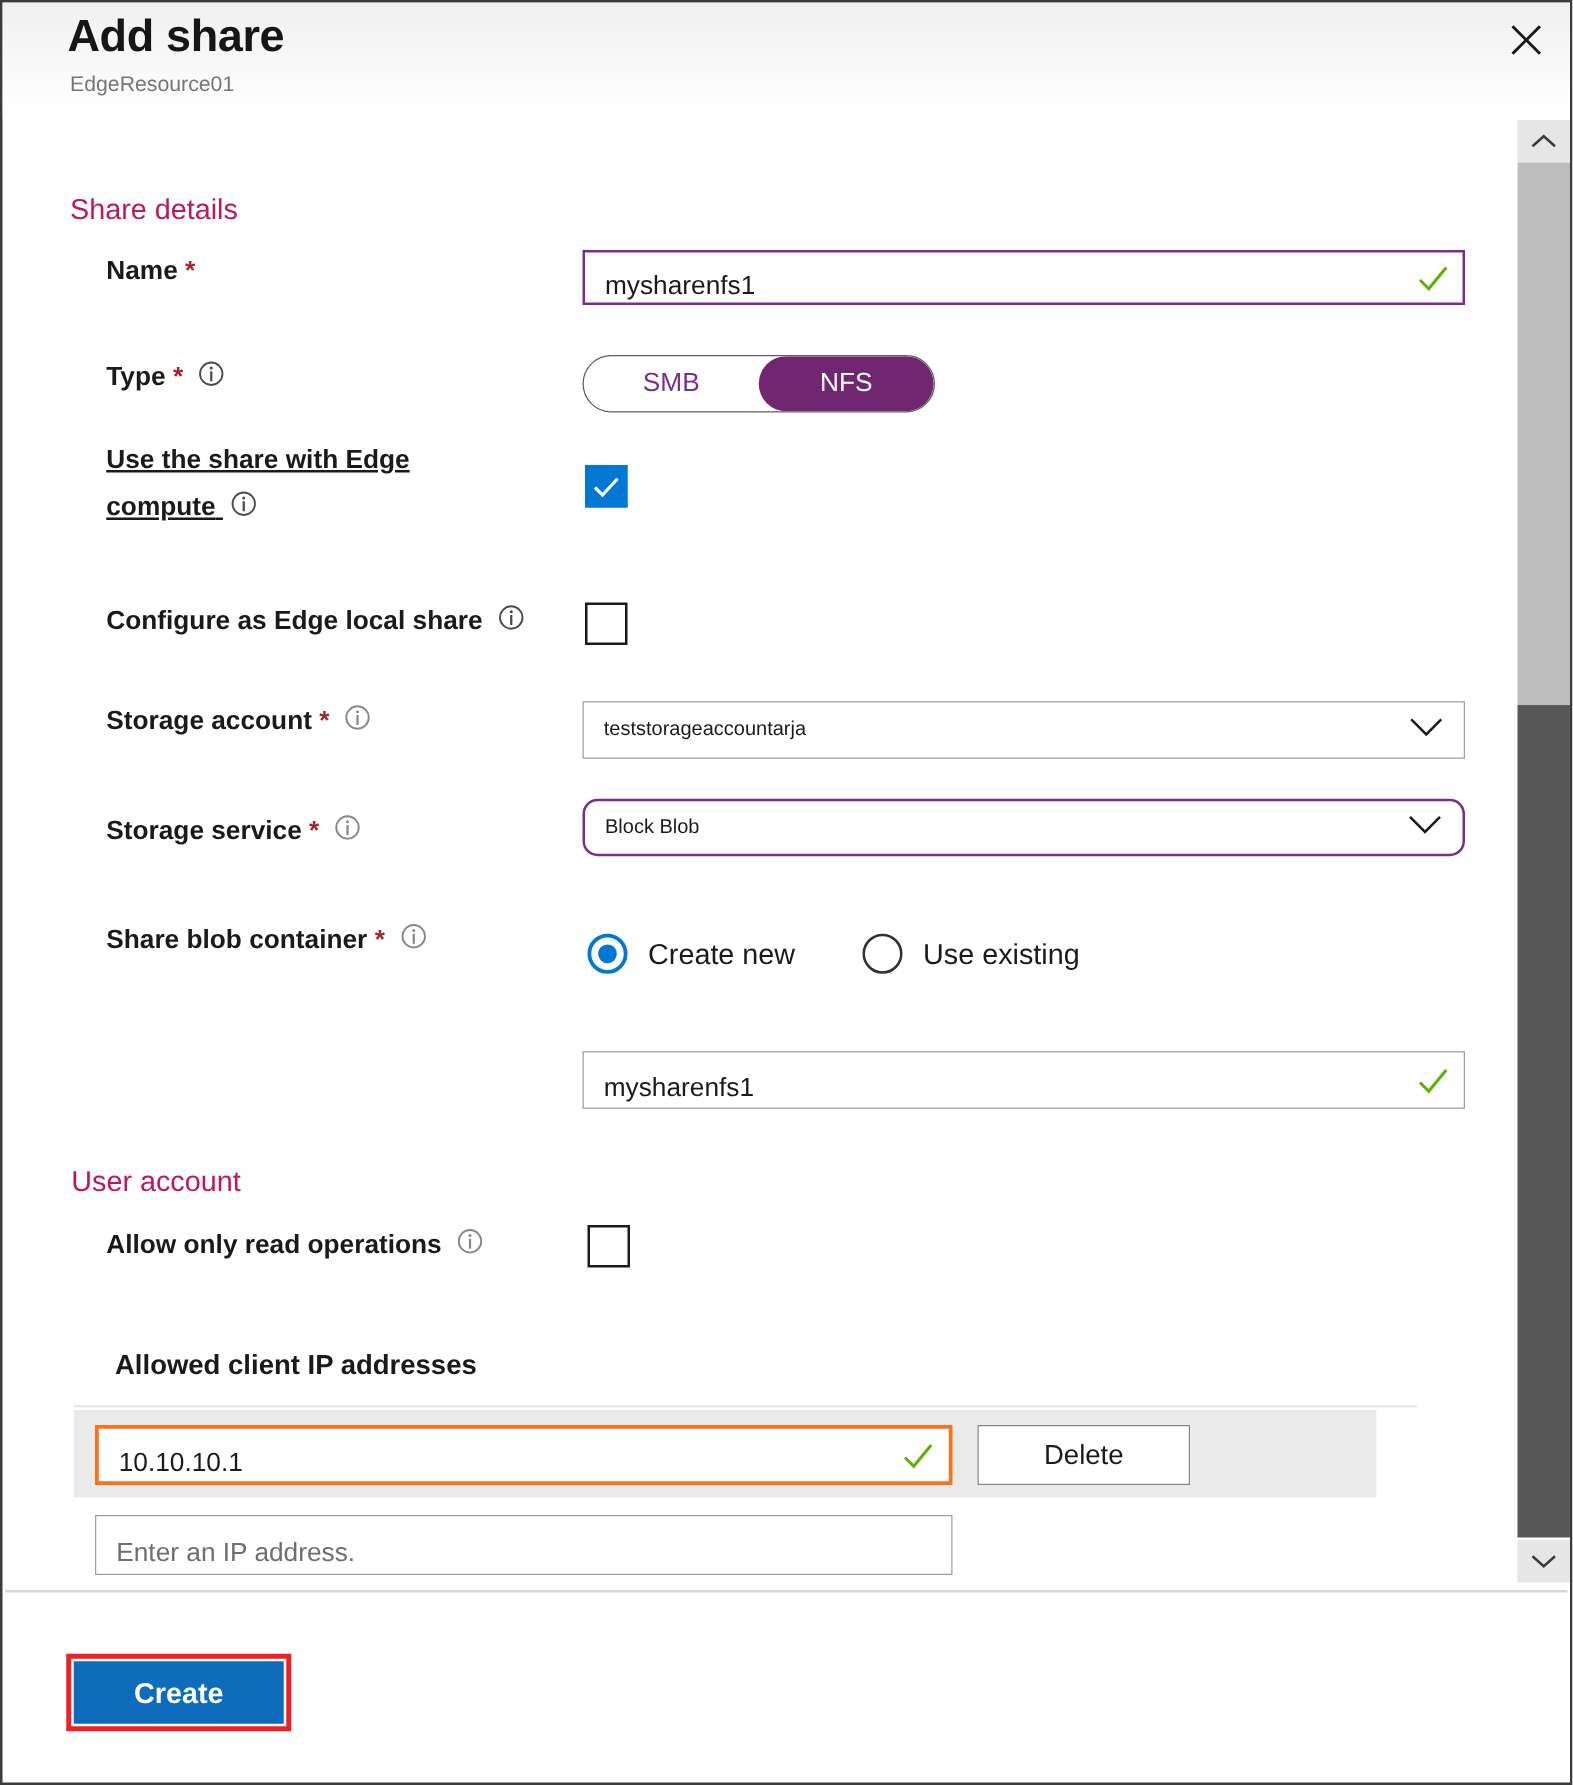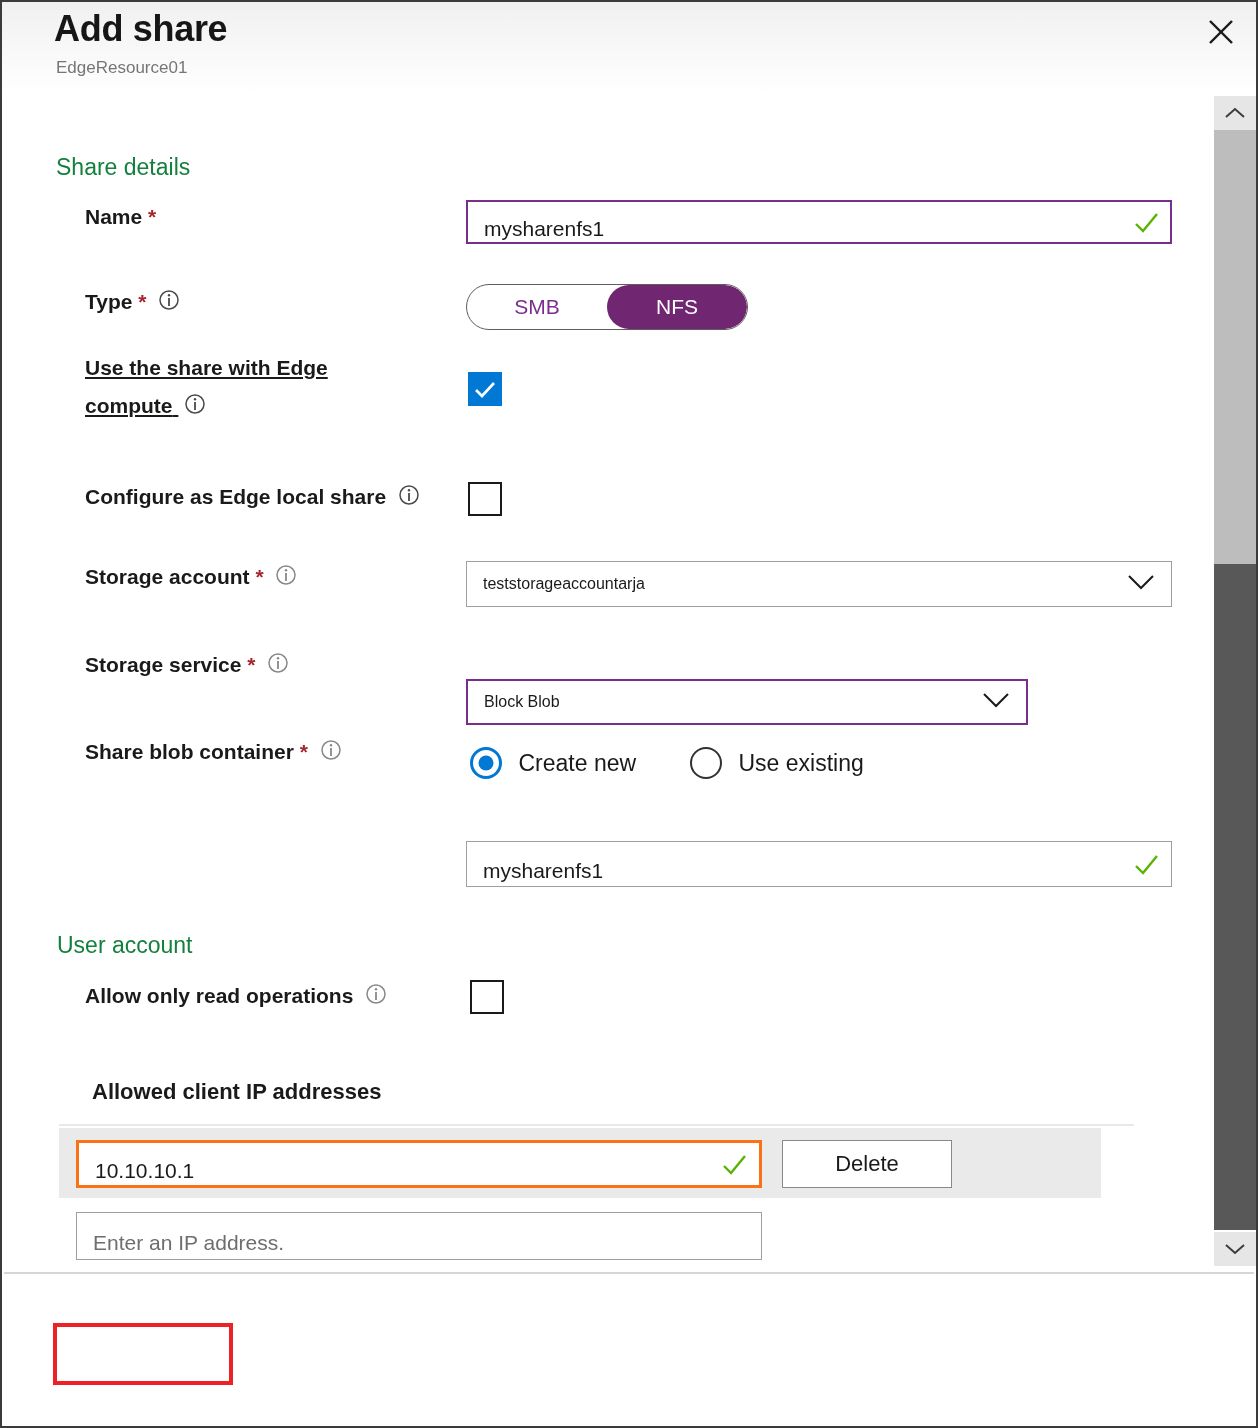--- a/index.html
+++ b/index.html
@@ -110,21 +110,21 @@
     width: 42px;
     height: 666px;
     background: #585858;
     cursor: grab;
   }
 
   
   .section-title {
     position: absolute;
     font-size: 23px;
-    color: #15803d;
+    color: #be185d;
     white-space: nowrap;
     text-align: right;
   }
   .field-label {
     position: absolute;
     font-size: 21px;
     font-weight: bold;
     color: #1b1a19;
     white-space: nowrap;
     line-height: 36px;
@@ -440,21 +440,21 @@
       <span>Storage service</span>
       <span class="req">*</span>
       <span class="info-icon">
         <svg width="22" height="22" viewBox="0 0 22 22">
           <circle cx="11" cy="11" r="9" fill="none" stroke="#8a8886" stroke-width="1.5"></circle>
           <circle cx="11" cy="6.3" r="1.2" fill="#8a8886"></circle>
           <rect x="10.1" y="9" width="1.8" height="8" fill="#8a8886"></rect>
         </svg>
       </span>
     </div>
-    <div class="select-box purple" style="left:462px; top:585px; width:562px;">
+    <div class="select-box purple" style="left:462px; top:545px; width:706px;border-radius:12px;">
       <span class="sel-value">Block Blob</span>
       <span class="chev">
         <svg width="28" height="18" viewBox="0 0 28 18">
             <path d="M2 3 L14 15 L26 3" fill="none" stroke="#1b1a19" stroke-width="2"></path>
           </svg>
       </span>
     </div>
 
     <div class="field-label" style="left:53px; top:640px;">
       <span>Share blob container</span>
@@ -526,15 +526,16 @@
     <div class="sb-btn down">
       <span>
         <svg width="22" height="12" viewBox="0 0 22 12">
             <path d="M2 2 L11 10 L20 2" fill="none" stroke="#3c3c3c" stroke-width="2"></path>
           </svg>
       </span>
     </div>
   </div>
 
   <div class="footer-divider"></div>
+  <button class="create-btn">Create</button>
   <div class="create-highlight"></div>
 
 </div>
 
 </body></html>

